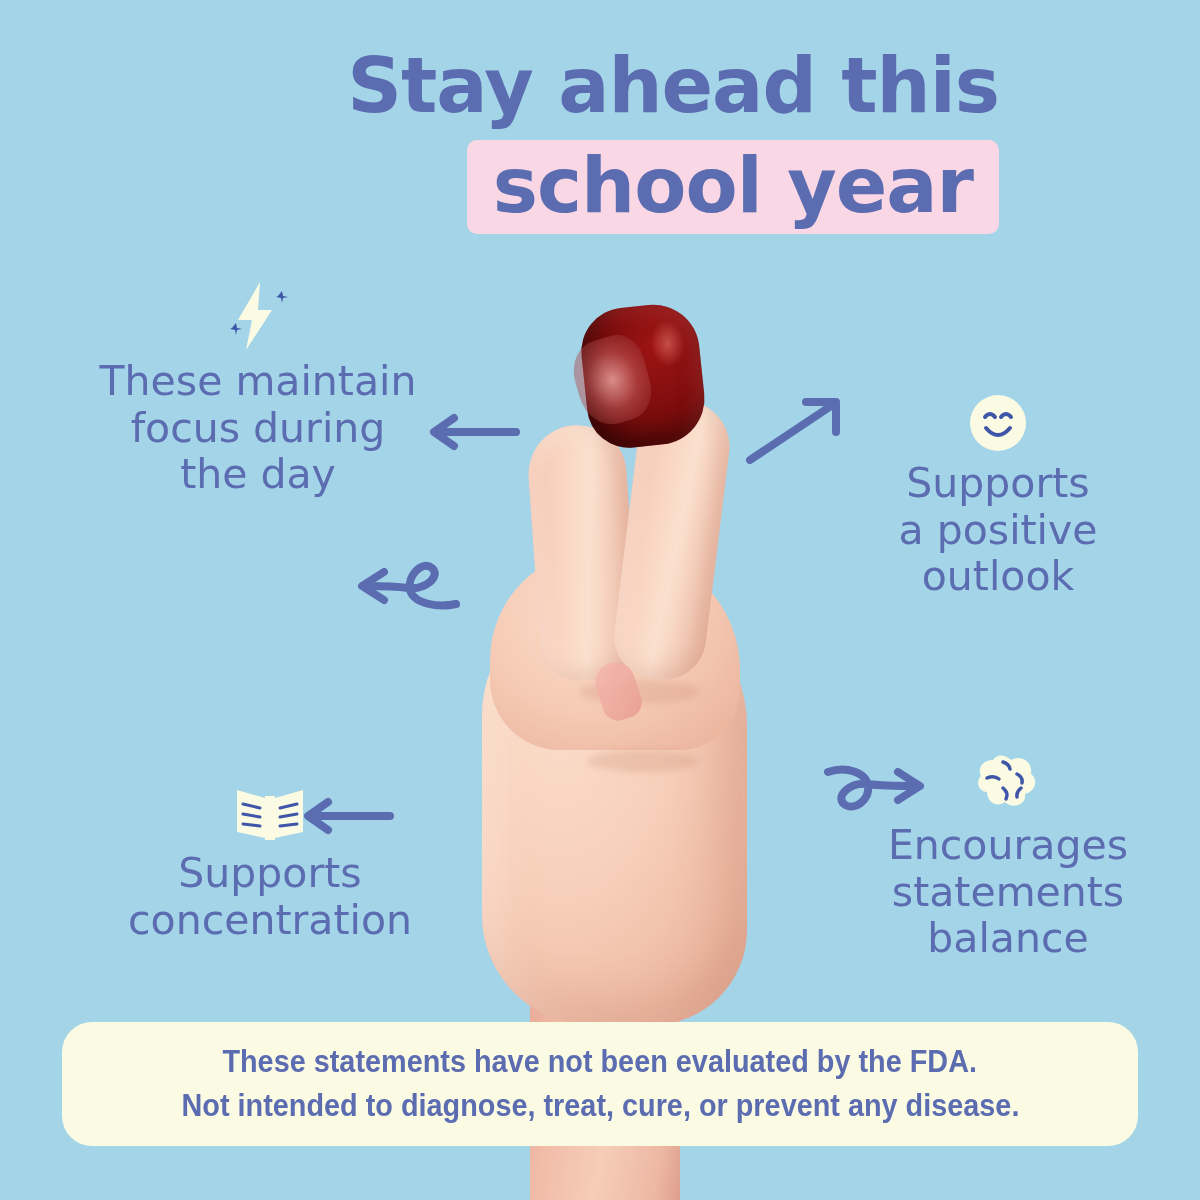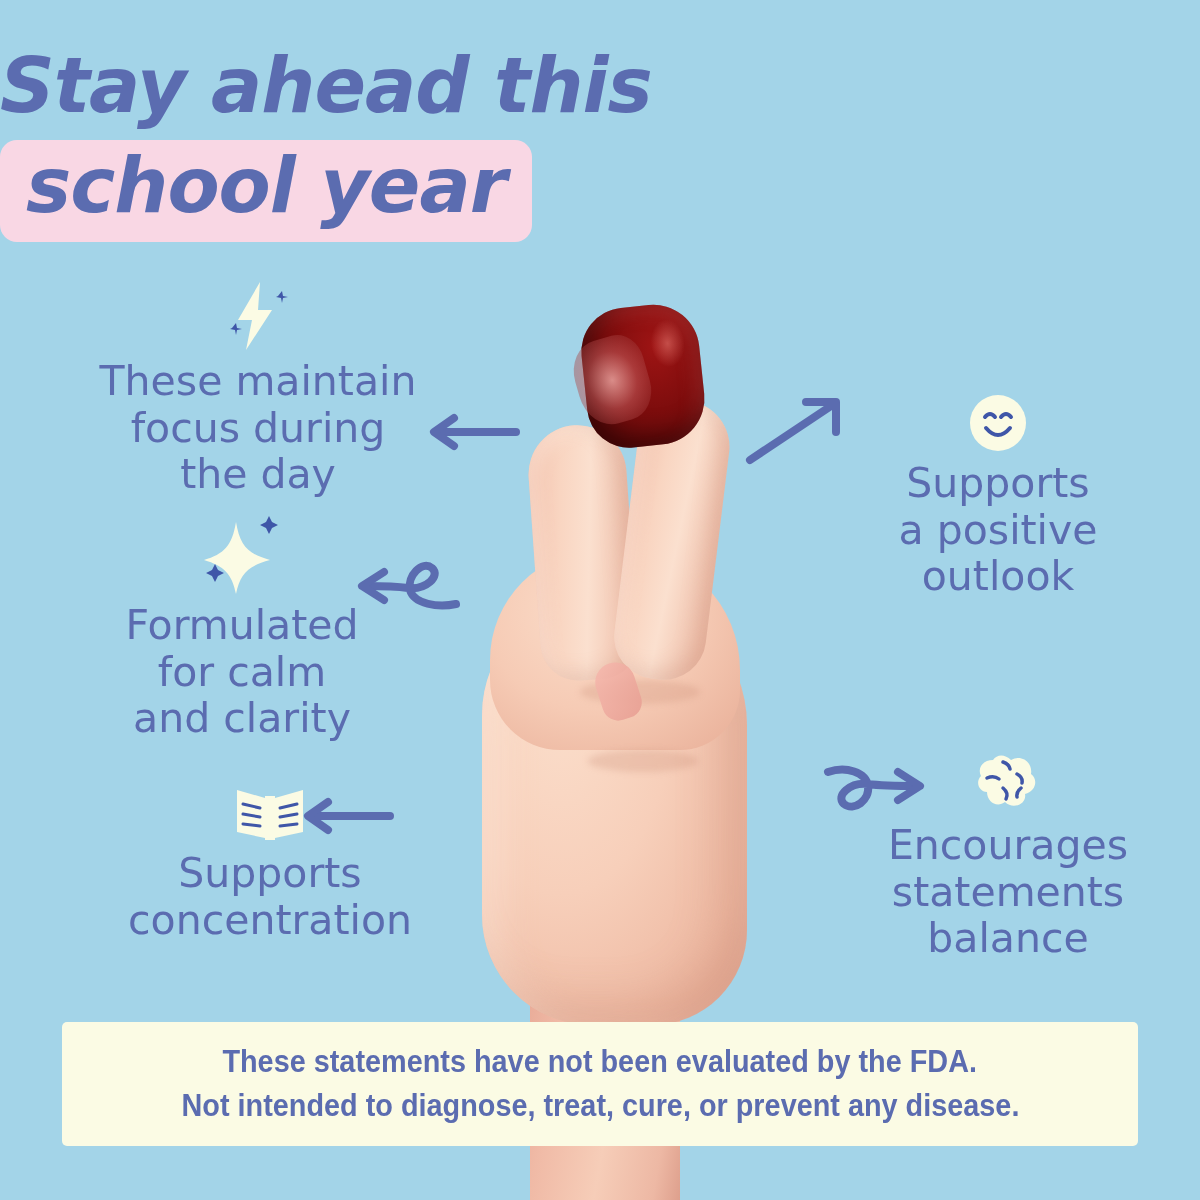--- a/index.html
+++ b/index.html
@@ -20,23 +20,22 @@
     background: #a3d4e8;
     overflow: hidden;
   }
 
   
   .headline {
     position: absolute;
     top: 48px;
     left: 0;
     width: 999px;
-    text-align: left;
+    text-align: right;
     z-index: 6;
-    font-style: italic;
   }
   .headline-line1 {
     display: block;
     font-family: "DejaVu Sans", sans-serif;
     font-weight: 700;
     font-size: 76px;
     letter-spacing: -1px;
     color: #5b6cb0;
     line-height: 1.0;
   }
@@ -46,22 +45,22 @@
   }
   .headline-line2 {
     display: inline-block;
     background: #f9d7e4;
     color: #5b6cb0;
     font-family: "DejaVu Sans", sans-serif;
     font-weight: 700;
     font-size: 76px;
     letter-spacing: -1px;
     line-height: 1.05;
-    padding: 6px 26px 16px 26px;
-    border-radius: 17px;
+    padding: 6px 26px 8px 26px;
+    border-radius: 10px;
   }
 
   
   .photo-stage {
     position: absolute;
     left: 330px;
     top: 250px;
     width: 560px;
     height: 950px;
     z-index: 2;
@@ -206,21 +205,21 @@
   .arrow-emotional { left: 822px; top: 758px; }
 
   
   .disclaimer {
     position: absolute;
     left: 62px;
     top: 1022px;
     width: 1076px;
     height: 124px;
     background: #fbfbe4;
-    border-radius: 5px;
+    border-radius: 30px;
     z-index: 9;
     display: flex;
     align-items: center;
     justify-content: center;
     flex-direction: column;
   }
   .disclaimer-line {
     color: #5b6cb0;
     font-family: "Liberation Sans Narrow", "Liberation Sans", sans-serif;
     font-weight: 700;
@@ -263,30 +262,20 @@
     <svg class="feature-icon" width="84" height="72" viewBox="0 0 84 72">
       <path d="M44 2 L22 40 L36 40 L30 70 L56 30 L42 30 Z" fill="#fbfbe4"></path>
       <path d="M62 16 l4 -5 1 5 5 1 -5 1 -1 5 -1 -5 -5 -1 z" fill="#3f56a8"></path>
       <path d="M16 48 l4 -5 1 5 5 1 -5 1 -1 5 -1 -5 -5 -1 z" fill="#3f56a8"></path>
     </svg>
     <div class="feature-text">These maintain
 focus during
 the day</div>
   </div>
 
-  <div class="feature feature-calm">
-    <svg class="feature-icon" width="92" height="80" viewBox="0 0 92 80">
-      <path d="M40 6 C44 30 52 38 74 44 C52 50 44 58 40 78 C36 58 28 50 8 44 C28 38 36 30 40 6 Z" fill="#fbfbe4"></path>
-      <path d="M70 6 l3 -6 3 6 6 3 -6 3 -3 6 -3 -6 -6 -3 z" fill="#3f56a8"></path>
-      <path d="M16 54 l3 -6 3 6 6 3 -6 3 -3 6 -3 -6 -6 -3 z" fill="#3f56a8"></path>
-    </svg>
-    <div class="feature-text">Formulated
-for calm
-and clarity</div>
-  </div>
 
   <div class="feature feature-conc">
     <svg class="feature-icon" width="78" height="62" viewBox="0 0 78 62">
       <path d="M6 8 L34 16 L34 56 L6 50 Z" fill="#fbfbe4"></path>
       <path d="M72 8 L44 16 L44 56 L72 50 Z" fill="#fbfbe4"></path>
       <rect x="34" y="14" width="10" height="44" fill="#fbfbe4"></rect>
       <g stroke="#3f56a8" stroke-width="3" stroke-linecap="round">
         <line x1="12" y1="22" x2="29" y2="26"></line>
         <line x1="12" y1="32" x2="29" y2="35"></line>
         <line x1="12" y1="42" x2="29" y2="44"></line>

